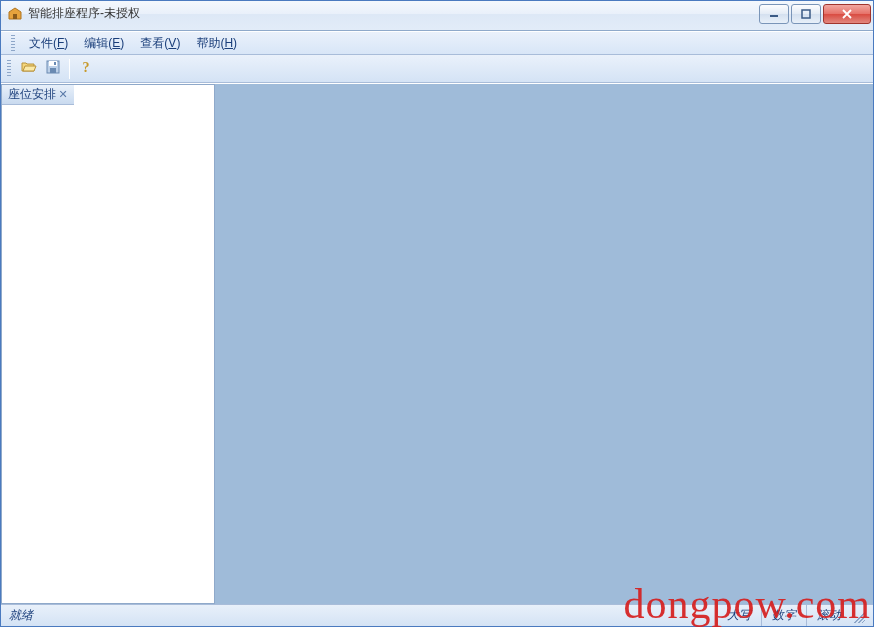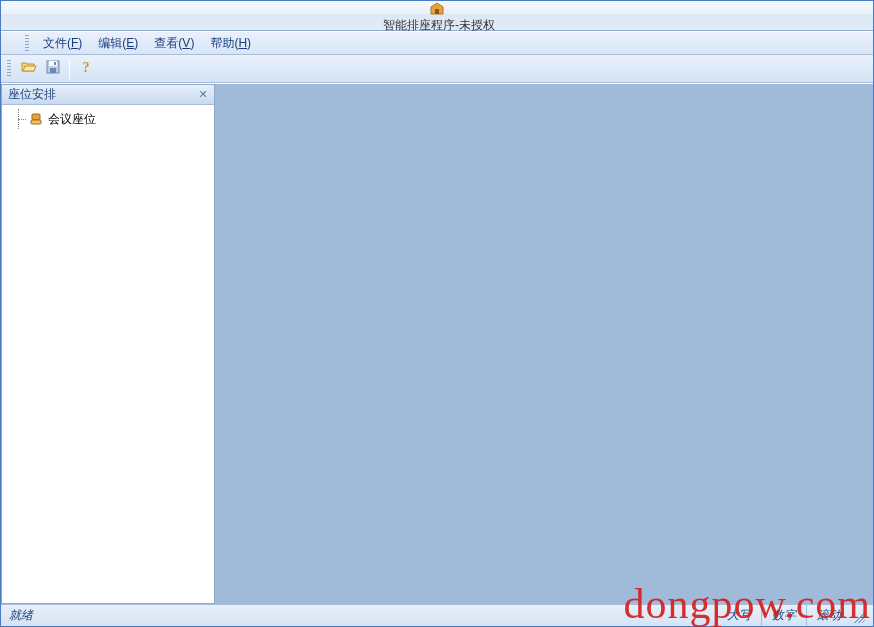--- a/index.html
+++ b/index.html
@@ -18,21 +18,20 @@
   flex-direction: column;
   position: relative;
 }
 .titlebar {
   height: 30px;
   background: linear-gradient(to bottom, #f4f8fd 0%, #e9f0fa 45%, #dde8f6 46%, #e2ecf8 100%);
   display: flex;
   align-items: center;
   padding: 0 2px 4px 6px;
   border-bottom: 1px solid #8fa9ca;
-  flex-direction: column;
 }
 .titlebar .app-icon {
   width: 16px; height: 16px; margin-right: 5px;
   display: inline-flex; align-items: center; justify-content: center;
 }
 .titlebar .title-text { color: #333; flex: 1; }
 .win-controls { display: flex; gap: 0; }
 .win-btn {
   width: 30px; height: 20px;
   border: 1px solid #7a95b8;
@@ -49,21 +48,21 @@
 }
 .win-btn svg { display: block; }
 
 .menubar {
   height: 24px;
   background: linear-gradient(to bottom, #eaf1fb, #d8e6f7);
   border-top: 1px solid #fff;
   border-bottom: 1px solid #a8bcd9;
   display: flex;
   align-items: center;
-  padding-left: 24px;
+  padding-left: 10px;
 }
 .menubar .grip {
   width: 4px; height: 16px;
   background: repeating-linear-gradient(to bottom, #8da6c8 0 1px, transparent 1px 3px);
   margin-right: 6px;
 }
 .menu-item {
   padding: 3px 8px;
   color: #1a3e7a;
   cursor: pointer;
@@ -102,21 +101,21 @@
   background: #9fbbd9;
   border-top: 1px solid #fff;
   min-height: 0;
 }
 .side-panel {
   width: 214px;
   background: #fff;
   border: 1px solid #8fa9ca;
   margin: 0;
   display: flex;
-  flex-direction: column;
+  flex-direction: row;
 }
 .panel-header {
   height: 20px;
   background: linear-gradient(to bottom, #e8f0fa, #c9daef);
   border-bottom: 1px solid #a8bcd9;
   display: flex;
   align-items: center;
   padding: 0 4px 0 6px;
   color: #1a3e7a;
 }
@@ -284,30 +283,20 @@
 
   <div class="client-area">
     <div class="side-panel">
       <div class="panel-header">
         <span class="panel-title">座位安排</span>
         <span class="panel-close">
           <span>✕</span>
         </span>
       </div>
       <div class="tree">
-        <div class="tree-item">
-          <span class="tree-line"></span>
-          <span class="tree-icon">
-            <svg width="14" height="14" viewBox="0 0 14 14">
-              <rect x="3" y="2" width="8" height="6" rx="1" fill="#e6a23c" stroke="#a06a1f"></rect>
-              <rect x="2" y="8" width="10" height="4" rx="1" fill="#f0c06a" stroke="#a06a1f"></rect>
-            </svg>
-          </span>
-          <span class="tree-label">会议座位</span>
-        </div>
       </div>
     </div>
     <div class="content-area"></div>
   </div>
 
   <div class="statusbar">
     <span class="status-text">就绪</span>
     <span class="status-cell">大写</span>
     <span class="status-cell">数字</span>
     <span class="status-cell">滚动</span>

